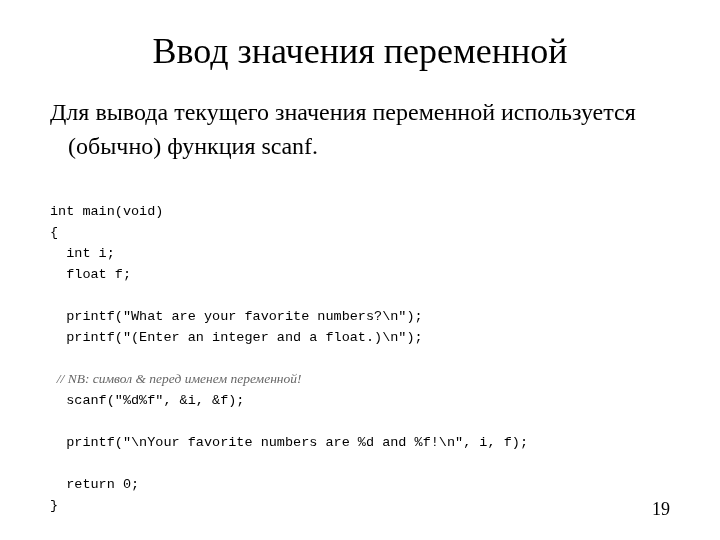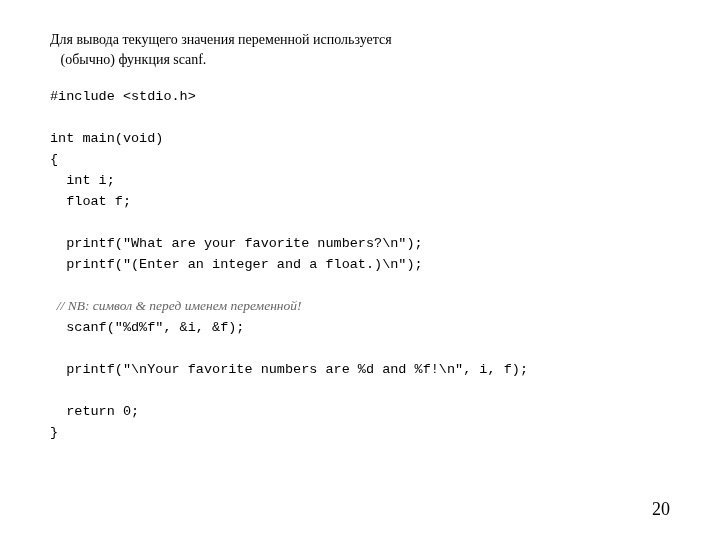--- a/index.html
+++ b/index.html
@@ -27,21 +27,21 @@
     .title {
       font-size: 36px;
       font-weight: normal;
       text-align: center;
       margin-bottom: 24px;
       color: #000000;
       font-family: 'Times New Roman', Times, serif;
     }
 
     .description {
-      font-size: 14px;
+      font-size: 24px;
       color: #000000;
       margin-bottom: 18px;
       line-height: 1.4;
       font-family: 'Times New Roman', Times, serif;
     }
 
     .code-block {
       font-family: 'Courier New', Courier, monospace;
       font-size: 13.5px;
       color: #000000;
@@ -63,36 +63,36 @@
       font-size: 18px;
       color: #000000;
       font-family: 'Times New Roman', Times, serif;
     }
   </style>
 </head>
 <body>
 
 <div class="slide">
 
+  <h1 class="title">Ввод значения переменной</h1>
 
   <p class="description">Для вывода текущего значения переменной используется<br>&nbsp;&nbsp;&nbsp;(обычно) функция scanf.</p>
 
-  <div class="code-block"><span>#include &lt;stdio.h&gt;
-</span>
+  <div class="code-block">
 <span>int main(void)
 {
   int i;
   float f;
 
   printf("What are your favorite numbers?\n");
   printf("(Enter an integer and a float.)\n");
 
 </span><span class="code-comment">  // NB: символ &amp; перед именем переменной!</span>
 <span>  scanf("%d%f", &amp;i, &amp;f);
 
   printf("\nYour favorite numbers are %d and %f!\n", i, f);
 
   return 0;
 }</span></div>
 
-  <div class="page-number">20</div>
+  <div class="page-number">19</div>
 
 </div>
 
 </body></html>

